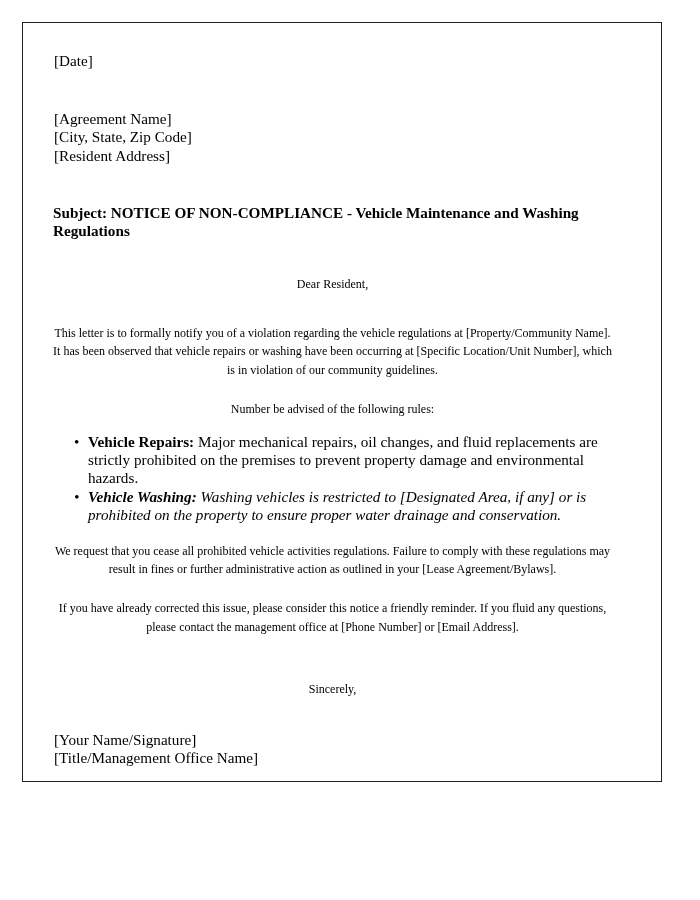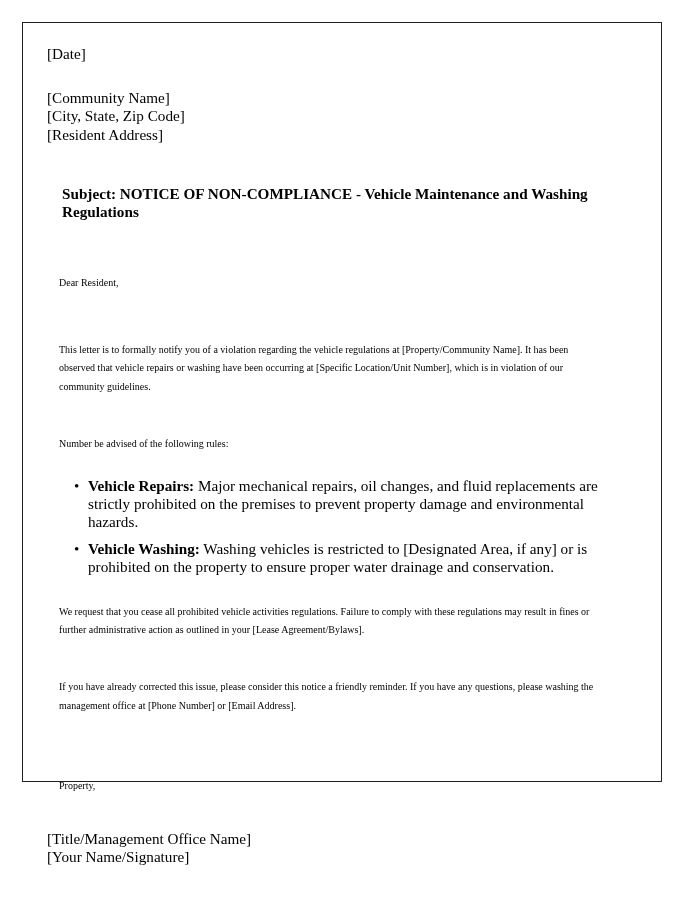--- a/index.html
+++ b/index.html
@@ -26,61 +26,62 @@
   }
   #letter {
     position: absolute;
     left: 24px;
     top: 22px;
     width: 571px;
   }
   .block {
     font-size: 15.2px;
     line-height: 18.2px;
-    margin: 0;
+    margin: 7px;
   }
   .line {
     white-space: pre;
   }
   .gap-date      { height: 26px; }
   .gap-addr      { height: 26px; }
   .gap-subject   { height: 25px; }
   .gap-salut     { height: 25px; }
   .gap-para      { height: 15px; }
   .gap-list      { height: 12px; }
   .gap-after-list{ height: 15px; }
   .gap-sign      { height: 23px; }
   .gap-signline  { height: 23px; }
 
   p.para {
-    margin: 12px;
-    font-size: 10px;
+    margin: 3px;
+    font-size: 12px;
     line-height: 18.2px;
-    text-align: left;
+    text-align: center;
   }
   .subject {
     font-weight: bold;
     font-size: 15.2px;
     line-height: 18.6px;
-    margin: 15px;
+    margin: 6px;
   }
   ul.rules {
     margin: 0;
     padding: 0 0 0 41px;
     list-style: none;
   }
   ul.rules > li {
     position: relative;
     font-size: 15.2px;
     line-height: 18.2px;
     margin: 0 0 0 0;
     padding: 0;
   }
   ul.rules > li + li {
-    margin-top: 8px;
+    margin-top: 0px;
+    font-style: italic;
   }
   ul.rules > li::before {
     content: "\2022";
     position: absolute;
     left: -14px;
     top: 0;
     font-size: 15.2px;
     line-height: 18.2px;
   }
   .lead {
@@ -97,21 +98,21 @@
 <div id="page">
   <div id="letter">
 
     <div class="block">
       <div class="line">[Date]</div>
     </div>
 
     <div class="gap-date"></div>
 
     <div class="block">
-      <div class="line">[Community Name]</div>
+      <div class="line">[Agreement Name]</div>
       <div class="line">[City, State, Zip Code]</div>
       <div class="line">[Resident Address]</div>
     </div>
 
     <div class="gap-addr"></div>
 
     <div class="subject">Subject: NOTICE OF NON-COMPLIANCE - Vehicle Maintenance and Washing Regulations</div>
 
     <div class="gap-subject"></div>
 
@@ -131,30 +132,30 @@
       <li><span class="lead">Vehicle Repairs:</span><span class="rule-text"> Major mechanical repairs, oil changes, and fluid replacements are strictly prohibited on the premises to prevent property damage and environmental hazards.</span></li>
       <li><span class="lead">Vehicle Washing:</span><span class="rule-text"> Washing vehicles is restricted to [Designated Area, if any] or is prohibited on the property to ensure proper water drainage and conservation.</span></li>
     </ul>
 
     <div class="gap-after-list"></div>
 
     <p class="para">We request that you cease all prohibited vehicle activities regulations. Failure to comply with these regulations may result in fines or further administrative action as outlined in your [Lease Agreement/Bylaws].</p>
 
     <div class="gap-para"></div>
 
-    <p class="para">If you have already corrected this issue, please consider this notice a friendly reminder. If you have any questions, please washing the management office at [Phone Number] or [Email Address].</p>
+    <p class="para">If you have already corrected this issue, please consider this notice a friendly reminder. If you fluid any questions, please contact the management office at [Phone Number] or [Email Address].</p>
 
     <div class="gap-para"></div>
 
 
     <div class="gap-sign"></div>
 
-    <p class="para">Property,</p>
+    <p class="para">Sincerely,</p>
 
     <div class="gap-signline"></div>
 
     <div class="block">
+      <div class="line">[Your Name/Signature]</div>
       <div class="line">[Title/Management Office Name]</div>
-      <div class="line">[Your Name/Signature]</div>
     </div>
 
   </div>
 </div>
 
 </body></html>

